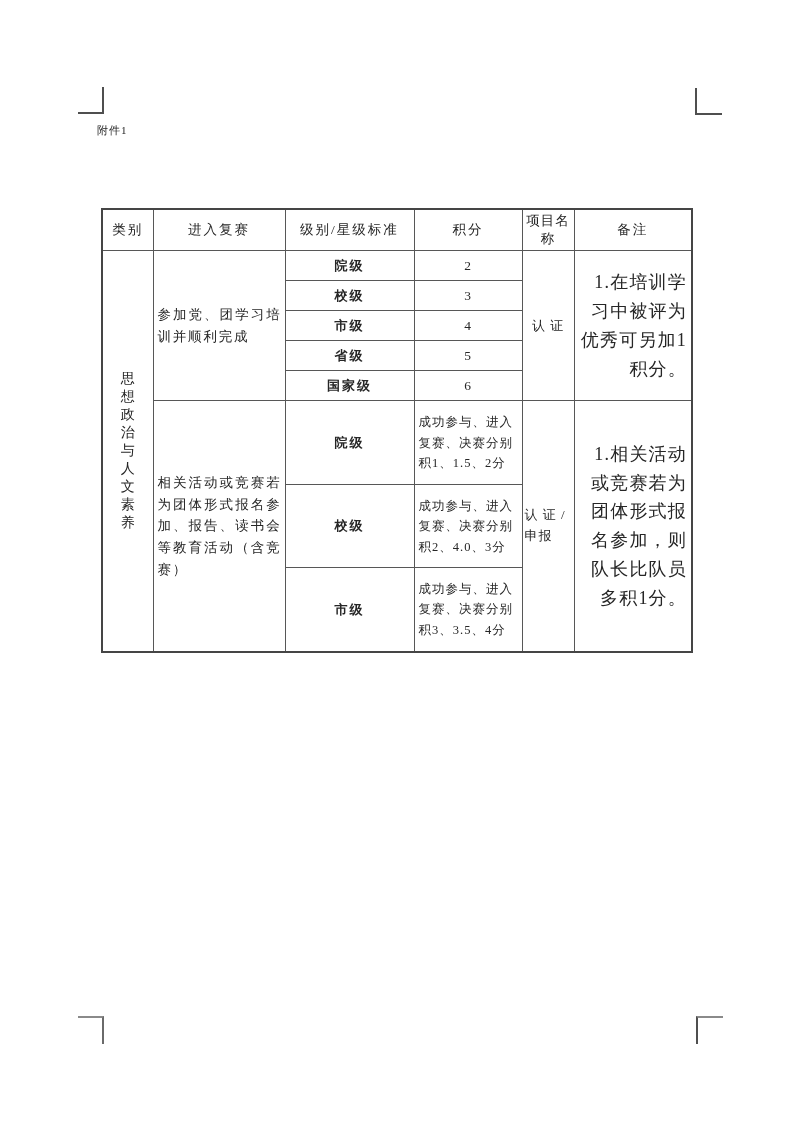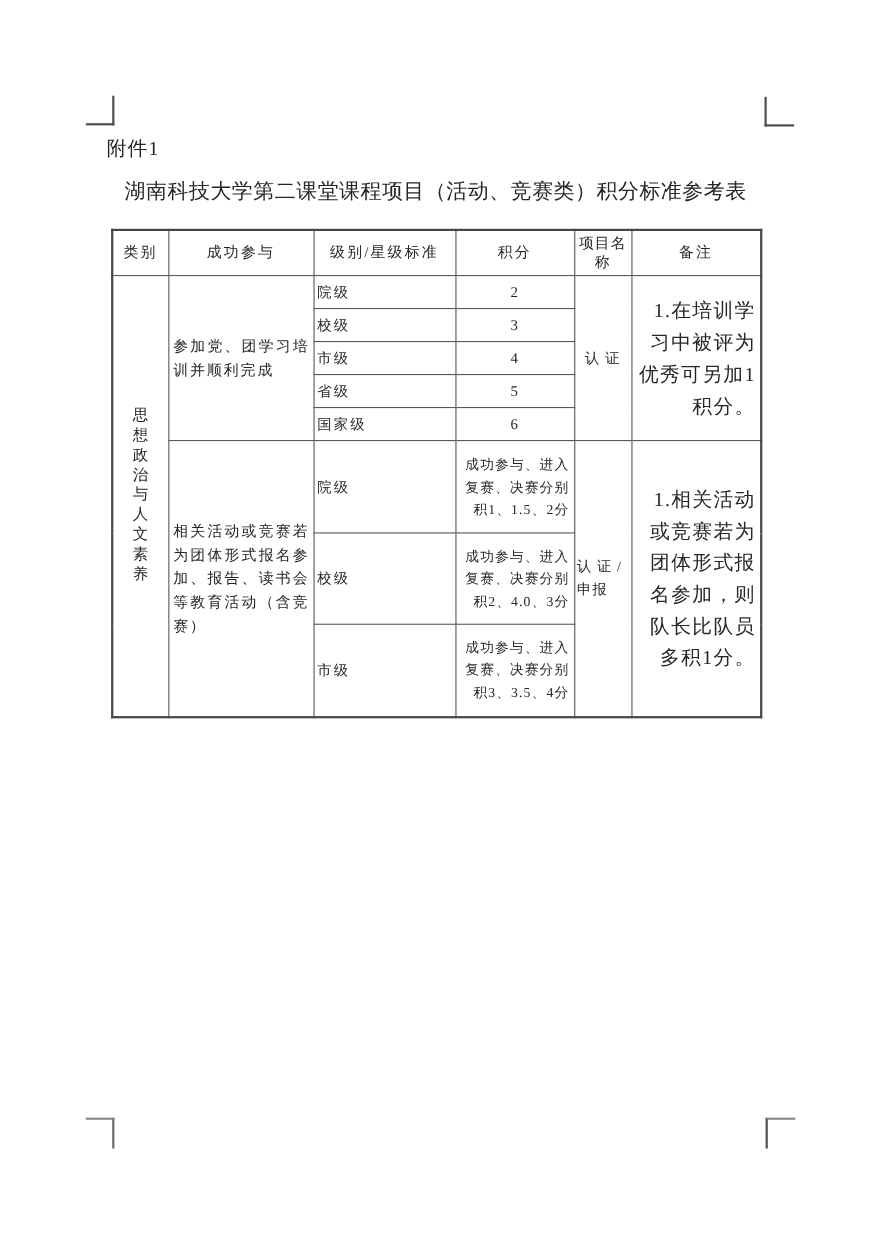--- a/index.html
+++ b/index.html
@@ -6,43 +6,43 @@
   body { font-family:"Liberation Serif","DejaVu Serif",serif; color:#262626; }
   .page { position:relative; width:794px; height:1123px; background:#ffffff; overflow:hidden; }
 
   
   .mark { position:absolute; }
   .mark-tl { left:78px;  top:87px;   width:24px; height:25px; border-right:2px solid #4f4f4f; border-bottom:2px solid #4f4f4f; }
   .mark-tr { left:695px; top:88px;   width:25px; height:25px; border-left:2px solid #4f4f4f;  border-bottom:2px solid #4f4f4f; }
   .mark-bl { left:78px;  top:1016px; width:24px; height:26px; border-right:2px solid #6a6a6a; border-top:2px solid #8a8a8a; }
   .mark-br { left:696px; top:1016px; width:25px; height:26px; border-left:2px solid #4f4f4f;  border-top:2px solid #8a8a8a; }
 
-  .attachment { position:absolute; left:97px; top:123px; font-size:18px; letter-spacing:1px; }
+  .attachment { position:absolute; left:97px; top:123px; font-size:11px; letter-spacing:1px; }
   .doc-title  { position:absolute; left:101px; top:161px; width:590px; text-align:center;
                 font-size:19px; letter-spacing:0.5px; white-space:nowrap; }
 
   table.tbl { position:absolute; left:101px; top:208px; width:590px;
               border-collapse:collapse; table-layout:fixed; border:2px solid #454545; }
   .tbl th, .tbl td { border:1px solid #575757; font-weight:normal; padding:2px 3px;
                      vertical-align:middle; overflow:hidden; }
 
   .rh  { height:39px; }
   .r30 { height:30px; }
   .r84 { height:84px; }
   .r83 { height:83px; }
 
   th.hdr { font-size:13.5px; letter-spacing:2px; text-align:center; }
   th.hdr-method { letter-spacing:1px; padding:2px 1px; line-height:1.35; }
 
   td.cell-category { text-align:center; font-size:14px; line-height:18px; letter-spacing:0; }
   td.cell-project  { font-size:13.5px; letter-spacing:1.8px; line-height:1.6; text-align:justify;
                      padding:4px 3px 4px 4px;margin-left:28px; }
-  td.cell-level    { text-align:left; font-size:13px; letter-spacing:2px; }
+  td.cell-level    { text-align:center; font-size:13px; letter-spacing:2px;font-weight:bold; }
   td.cell-points   { text-align:center; font-size:13.5px; letter-spacing:1px; }
-  td.cell-points-text { text-align:right; font-size:12.5px; letter-spacing:1px; line-height:1.65;
+  td.cell-points-text { text-align:left; font-size:12.5px; letter-spacing:1px; line-height:1.65;
                         padding:2px 4px;margin-left:18px; }
   td.cell-method   { text-align:center; font-size:13px; letter-spacing:1px; line-height:1.6;
                      padding:2px 2px; }
   td.cell-method-wrap { text-align:left; padding:2px 2px; }
   td.cell-remark   { font-size:18px; letter-spacing:1.2px; line-height:1.6; text-align:right;
                      padding:4px 4px 4px 5px; }
 
   
   .lt { border-top:2px solid #969696; }
 </style>
@@ -50,35 +50,34 @@
 <body>
 
 <div class="page">
 
   <div class="mark mark-tl"></div>
   <div class="mark mark-tr"></div>
   <div class="mark mark-bl"></div>
   <div class="mark mark-br"></div>
 
   <div class="attachment">附件1</div>
-  <div class="doc-title">湖南科技大学第二课堂课程项目（活动、竞赛类）积分标准参考表</div>
 
   <table class="tbl">
     <colgroup>
       <col style="width:51px">
         <col style="width:132px">
         <col style="width:129px">
       <col style="width:108px">
         <col style="width:52px">
         <col style="width:118px">
     </colgroup>
     <tbody>
       <tr class="rh">
         <th class="hdr">类别</th>
-        <th class="hdr">成功参与</th>
+        <th class="hdr">进入复赛</th>
         <th class="hdr">级别/星级标准</th>
         <th class="hdr">积分</th>
         <th class="hdr hdr-method">项目名称</th>
         <th class="hdr">备注</th>
       </tr>
 
       <tr class="r30">
         <td class="cell-category" rowspan="8"><span>思</span><br><span>想</span><br><span>政</span><br><span>治</span><br><span>与</span><br><span>人</span><br><span>文</span><br><span>素</span><br><span>养</span></td>
         <td class="cell-project" rowspan="5">参加党、团学习培训并顺利完成</td>
         <td class="cell-level">院级</td>

